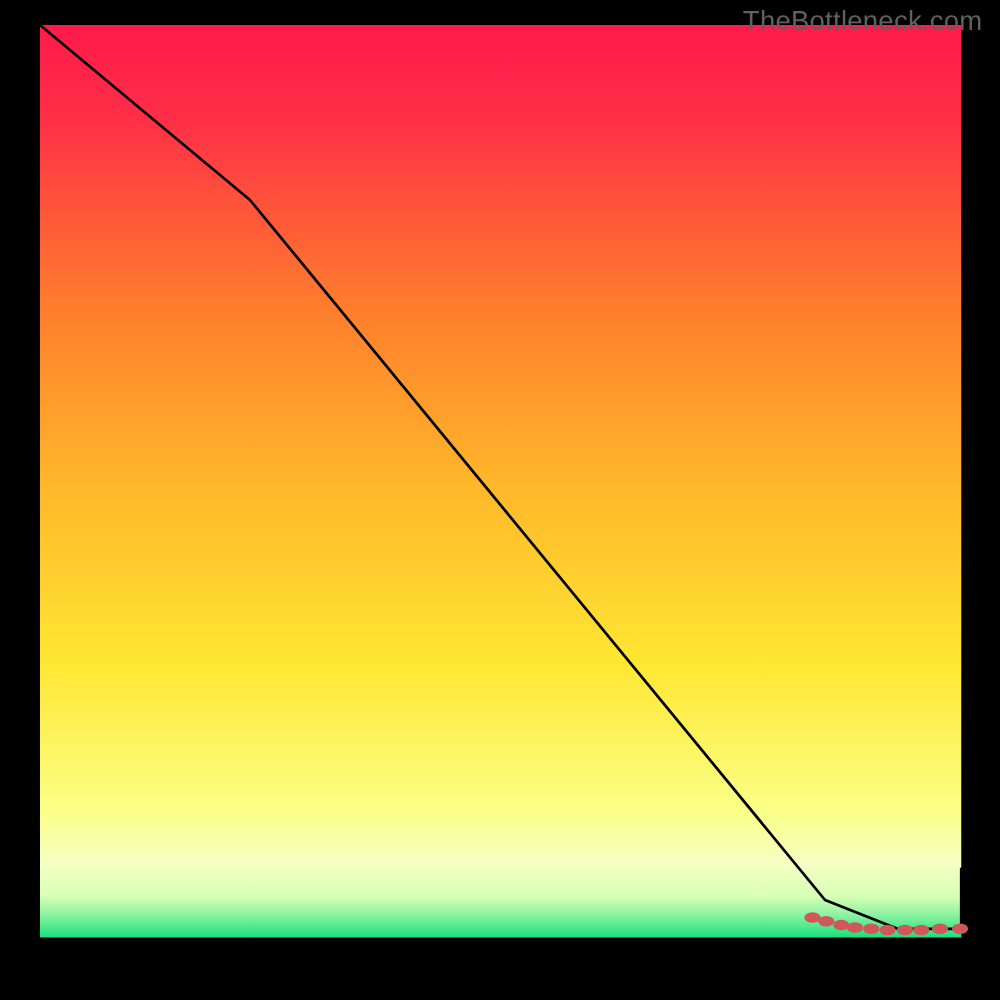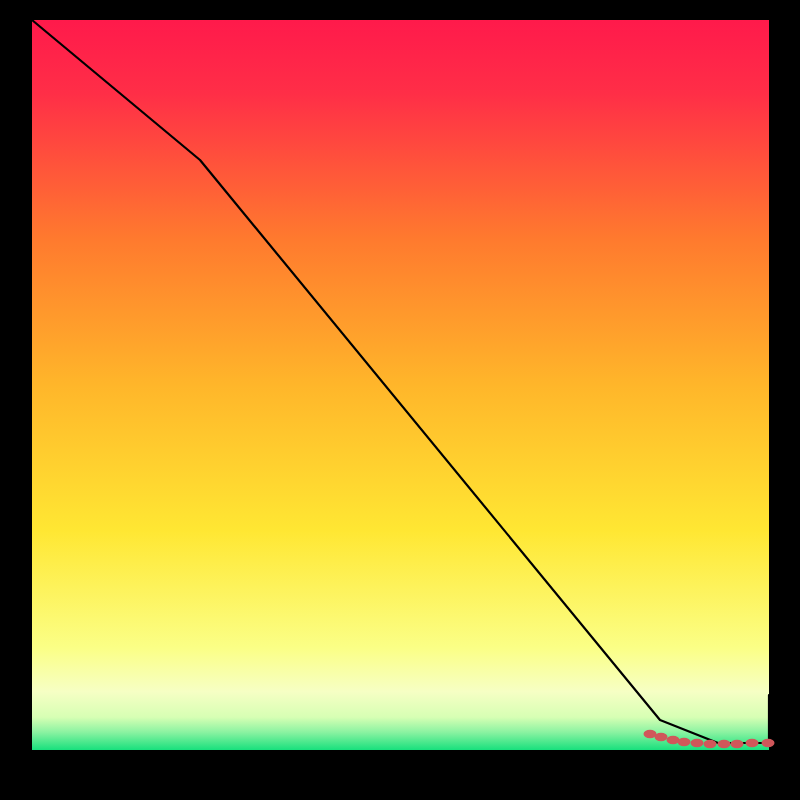--- a/index.html
+++ b/index.html
@@ -64,13 +64,14 @@
         <ellipse cx="684" cy="742" rx="6.5" ry="4.2" fill="#d0575a"></ellipse>
         <ellipse cx="697" cy="743" rx="6.5" ry="4.2" fill="#d0575a"></ellipse>
         <ellipse cx="710" cy="744" rx="6.5" ry="4.2" fill="#d0575a"></ellipse>
         <ellipse cx="724" cy="744" rx="6.5" ry="4.2" fill="#d0575a"></ellipse>
         <ellipse cx="737" cy="744" rx="6.5" ry="4.2" fill="#d0575a"></ellipse>
         <ellipse cx="752" cy="743" rx="6.5" ry="4.2" fill="#d0575a"></ellipse>
         <ellipse cx="768" cy="743" rx="6.5" ry="4.2" fill="#d0575a"></ellipse>
       </g>
 </svg>
 
+<div class="watermark">TheBottleneck.com</div>
 </div>
 
 </body></html>

